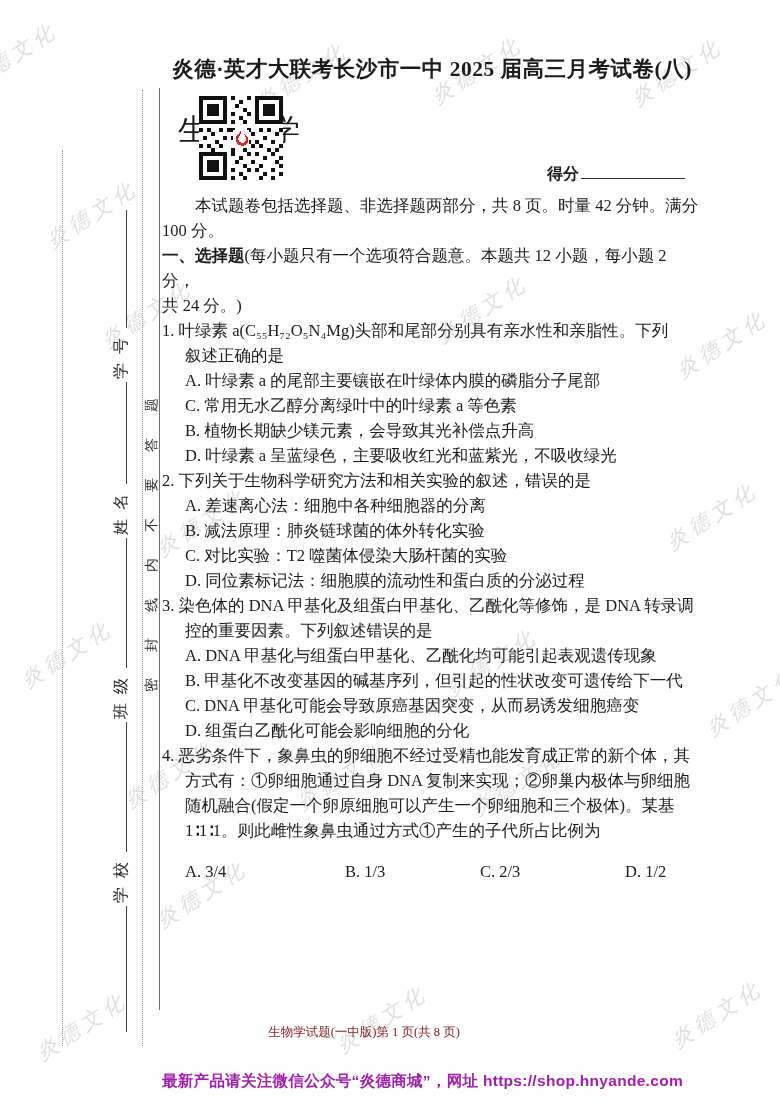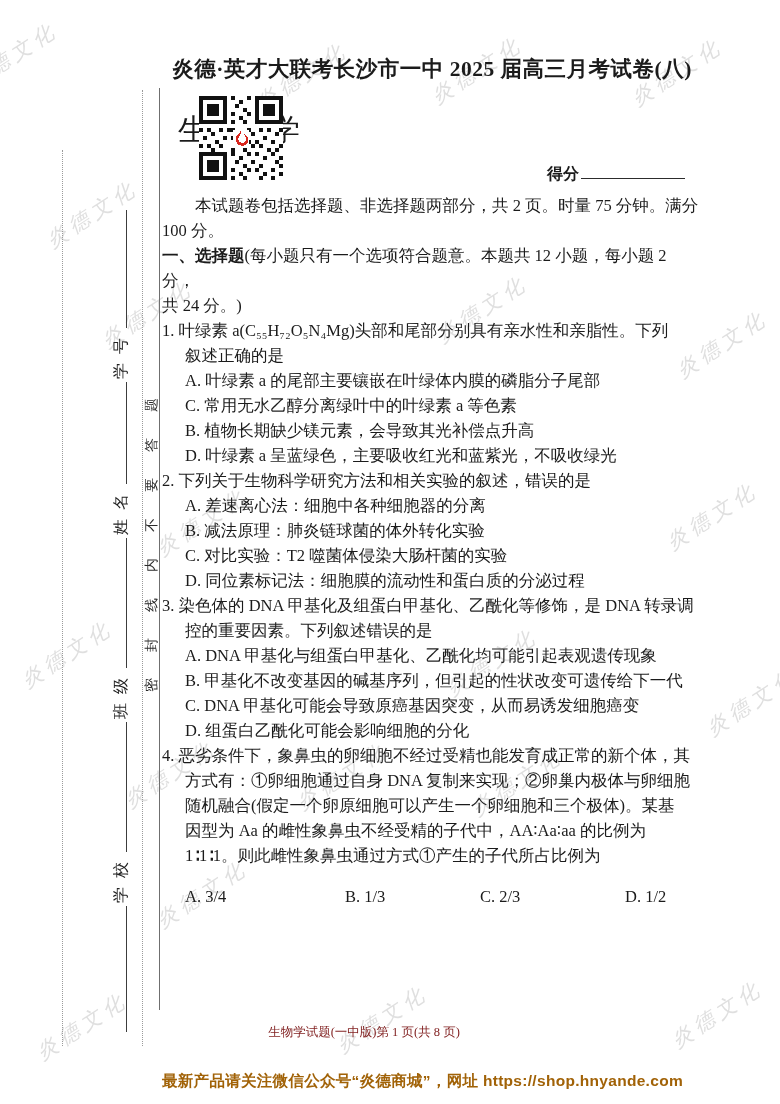--- a/index.html
+++ b/index.html
@@ -64,21 +64,21 @@
   .optrow span{position:absolute;top:16px;}
   .op0{left:0;} .op1{left:160px;} .op2{left:295px;} .op3{left:440px;}
 
   .page-footer{
     position:absolute;left:154px;top:1024px;width:420px;text-align:center;
     font-size:12.5px;color:#7f1d1d;
   }
   .promo{
     position:absolute;left:162px;top:1071px;white-space:nowrap;
     font-family:"Liberation Sans","DejaVu Sans",sans-serif;
-    font-weight:bold;font-size:15.5px;color:#a16207;letter-spacing:0.3px;
+    font-weight:bold;font-size:15.5px;color:#a21caf;letter-spacing:0.3px;
   }
 </style>
 </head>
 <body>
 
 <div class="page">
 
   <span class="wm" style="left:-40px;top:42px">炎德文化</span>
   <span class="wm" style="left:250px;top:62px">炎德文化</span>
   <span class="wm" style="left:425px;top:56px">炎德文化</span>
@@ -212,21 +212,21 @@
           <path fill="#d8261d" d="M10.45 8.8c.25.85-.75 1.25-.65 2.05.07.55.6.95 1.15.85.6-.1.95-.68.78-1.27-.1-.38-.4-.58-.5-.98.52.25.92.62 1.06 1.17.22.86-.4 1.72-1.3 1.82-.9.1-1.72-.52-1.8-1.42-.1-1.07.72-1.62 1.26-2.22z"></path>
         </svg>
       </div>
       <div class="subject">生物学</div>
       <div class="score">
         <span>得分</span><span class="score-line"></span>
       </div>
     </div>
 
     <div class="textblock">
-      <div class="indent2">本试题卷包括选择题、非选择题两部分，共 2 页。时量 75 分钟。满分</div>
+      <div class="indent2">本试题卷包括选择题、非选择题两部分，共 8 页。时量 42 分钟。满分</div>
       <div>100 分。</div>
 
       <div class="sec">
         <b>一、选择题</b><span>(每小题只有一个选项符合题意。本题共 12 小题，每小题 2 分，</span>
       </div>
       <div>共 24 分。)</div>
 
       <div class="q">
         <div class="ql0">1. 叶绿素 a(C₅₅H₇₂O₅N₄Mg)头部和尾部分别具有亲水性和亲脂性。下列</div>
         <div>叙述正确的是</div>
@@ -250,21 +250,20 @@
         <div>A. DNA 甲基化与组蛋白甲基化、乙酰化均可能引起表观遗传现象</div>
         <div>B. 甲基化不改变基因的碱基序列，但引起的性状改变可遗传给下一代</div>
         <div>C. DNA 甲基化可能会导致原癌基因突变，从而易诱发细胞癌变</div>
         <div>D. 组蛋白乙酰化可能会影响细胞的分化</div>
       </div>
 
       <div class="q">
         <div class="ql0">4. 恶劣条件下，象鼻虫的卵细胞不经过受精也能发育成正常的新个体，其</div>
         <div>方式有：①卵细胞通过自身 DNA 复制来实现；②卵巢内极体与卵细胞</div>
         <div>随机融合(假定一个卵原细胞可以产生一个卵细胞和三个极体)。某基</div>
-        <div>因型为 Aa 的雌性象鼻虫不经受精的子代中，AA∶Aa∶aa 的比例为</div>
         <div>1∶1∶1。则此雌性象鼻虫通过方式①产生的子代所占比例为</div>
         <div class="optrow">
           <span class="op0">A. 3/4</span>
           <span class="op1">B. 1/3</span>
           <span class="op2">C. 2/3</span>
           <span class="op3">D. 1/2</span>
         </div>
       </div>
 
     </div>

